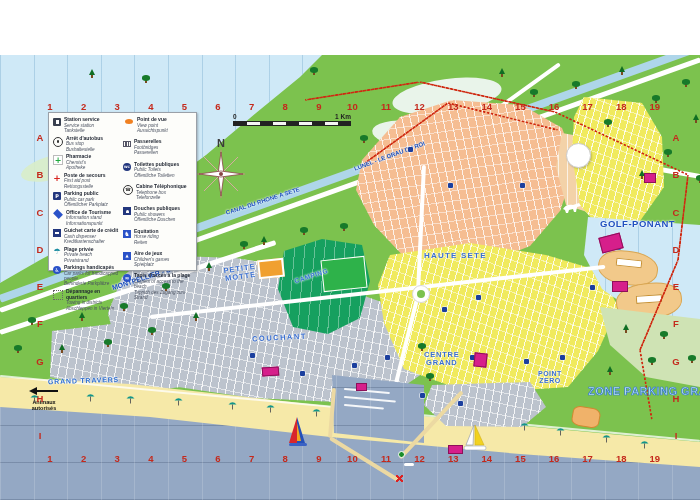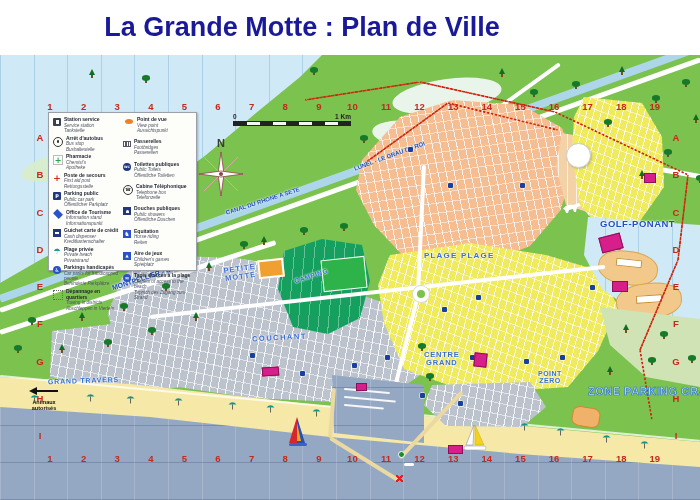--- a/index.html
+++ b/index.html
@@ -102,23 +102,20 @@
   .scalebar .lab{position:absolute;top:-8px;font-size:6.5px;font-weight:bold;color:#222;}
   .compass{position:absolute;left:196px;top:82px;width:50px;height:66px;text-align:center;}
   .compass .n{font-size:11px;color:#3b3b3b;font-weight:bold;}
   .animaux{position:absolute;left:18px;top:326px;width:52px;text-align:center;color:#111;}
   .animaux .txt{font-size:5.5px;font-weight:bold;line-height:1.1;white-space:pre-line;}
 </style>
 </head>
 <body>
 
 <div class="page">
-  <div class="hdr">
-    <h1>La Grande Motte : Plan de Ville</h1>
-  </div>
 
   <div class="map">
 
     <div class="poly sea-top" style="clip-path:polygon(0px 0px,322px 0px,300px 22px,256px 58px,206px 100px,152px 140px,96px 175px,40px 205px,0px 228px);"></div>
     <div class="blob" style="left:20px;top:100px;width:70px;height:24px;background:#d8edc8;transform:rotate(-15deg);opacity:.9;"></div>
     <div class="blob" style="left:100px;top:70px;width:56px;height:20px;background:#d8edc8;transform:rotate(-20deg);opacity:.9;"></div>
     <div class="blob" style="left:392px;top:24px;width:110px;height:34px;background:#e9f4ea;transform:rotate(-8deg);"></div>
     <div class="blob" style="left:372px;top:66px;width:80px;height:28px;background:#e9f4ea;transform:rotate(6deg);"></div>
     <div class="blob" style="left:486px;top:84px;width:64px;height:22px;background:#e9f4ea;transform:rotate(-10deg);"></div>
 
@@ -193,21 +190,21 @@
     </svg>
     <div class="abs" style="left:404px;top:408px;width:10px;height:3px;background:#fff;border-radius:2px;"></div>
     <svg class="abs" style="left:610px;top:184px;" width="11" height="11" viewBox="0 0 11 11">
       <rect width="11" height="11" rx="1.5" fill="#2a6fd0"></rect>
       <path d="M5.5 2 L8.5 7.5 L5.5 7.5 Z" fill="#fff"></path>
         <path d="M4.8 2 L4.8 7.5 L2.2 7.5 Z" fill="#fff"></path>
     </svg>
 
     <div class="mlabel" style="left:224px;top:210px;font-size:7.5px;text-align:center;letter-spacing:1px;transform:rotate(-8deg);">PETITE
 MOTTE</div>
-    <div class="mlabel" style="left:424px;top:197px;font-size:8px;letter-spacing:1.2px;">PLAGE PLAGE</div>
+    <div class="mlabel" style="left:424px;top:197px;font-size:8px;letter-spacing:1.2px;">HAUTE SETE</div>
     <div class="mlabel" style="left:252px;top:279px;font-size:7.5px;letter-spacing:1.5px;transform:rotate(-3deg);">COUCHANT</div>
     <div class="mlabel" style="left:294px;top:218px;font-size:6.5px;letter-spacing:.6px;transform:rotate(-18deg);color:#2f6fd0;">CAMPING</div>
     <div class="mlabel" style="left:424px;top:296px;font-size:7.5px;text-align:center;letter-spacing:.8px;">CENTRE
 GRAND</div>
     <div class="mlabel" style="left:538px;top:315px;font-size:7px;text-align:center;letter-spacing:.5px;">POINT
 ZERO</div>
     <div class="mlabel" style="left:600px;top:164px;font-size:9.5px;letter-spacing:.5px;color:#2050c0;">GOLF-PONANT</div>
     <div class="mlabel" style="left:48px;top:322px;font-size:7px;letter-spacing:.8px;color:#2f6fd0;transform:rotate(-2deg);">GRAND TRAVERS</div>
     <div class="zone-label" style="left:588px;top:330px;">ZONE PARKING GRATUIT</div>
 

